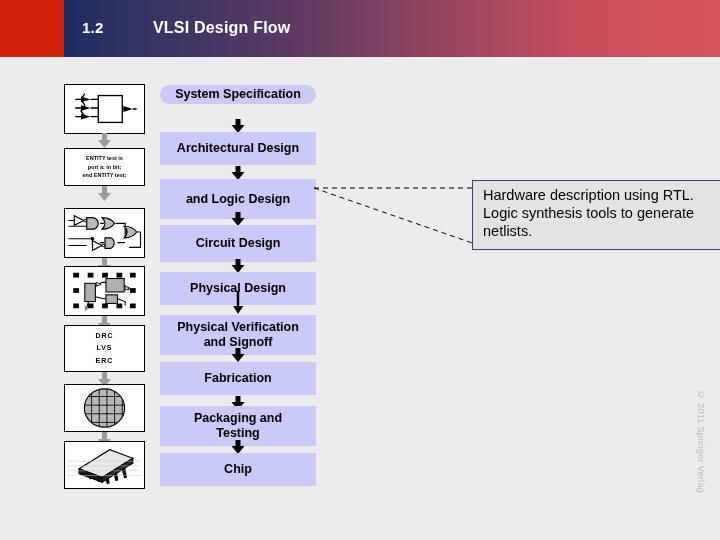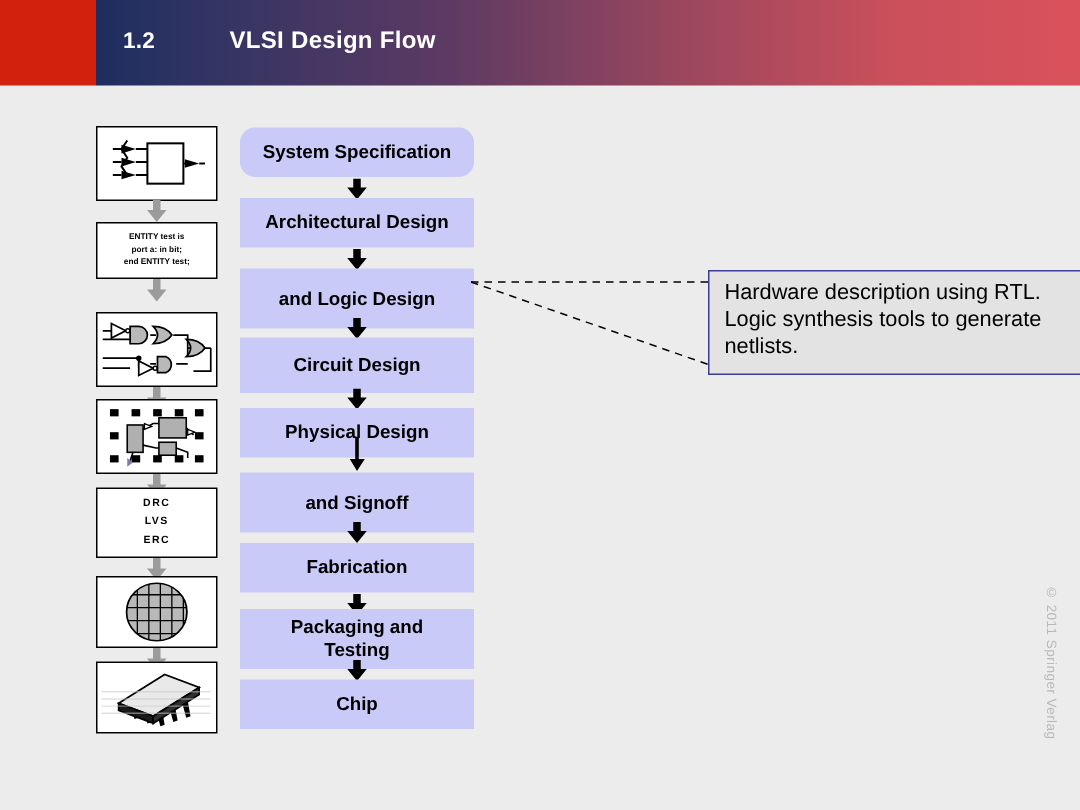--- a/index.html
+++ b/index.html
@@ -252,21 +252,21 @@
     </g>
     <path d="M14 28 L46 8 L70 17 L38 37 Z" fill="#e9e9e9" stroke="#000" stroke-width="1.2"></path>
     <path d="M14 28 L38 37 L38 42 L14 33 Z" fill="#1a1a1a" stroke="#000" stroke-width="1.2"></path>
     <path d="M38 37 L70 17 L70 22 L38 42 Z" fill="#2e2e2e" stroke="#000" stroke-width="1.2"></path>
     <g stroke="#c8c8c8" stroke-width="1" opacity="0.55">
       <path d="M2 20 H78 M2 25 H78 M2 30 H78 M2 35 H78"></path>
     </g>
   </svg>
 </div>
 
-<div class="flow-box" style="top:85px;height:33px;border-radius:10px;">
+<div class="flow-box" style="top:85px;height:19px;border-radius:10px;">
   <span>System Specification</span>
 </div>
 <div class="flow-arrow" style="top:119px;">
   <svg viewBox="0 0 16 15" xmlns="http://www.w3.org/2000/svg">
       <path d="M5.5 0 h5 v6 h4 L8 14 L1.5 6 h4 Z" fill="#000"></path>
     </svg>
 </div>
 
 <div class="flow-box" style="top:132px;height:33px;">
   <span>Architectural Design</span>
@@ -298,20 +298,21 @@
 <div class="flow-box" style="top:272px;height:33px;">
   <span>Physical Design</span>
 </div>
 <div class="flow-arrow" style="top:291px;height:24px;">
   <svg viewBox="0 0 16 24" xmlns="http://www.w3.org/2000/svg">
       <path d="M6.8 0 h2.4 v15 h4 L8 23 L3.2 15 h3.6 Z" fill="#000"></path>
     </svg>
 </div>
 
 <div class="flow-box" style="top:315px;height:40px;flex-direction:column;">
+  <span>Physical Verification</span>
   <span>and Signoff</span>
 </div>
 <div class="flow-arrow" style="top:348px;">
   <svg viewBox="0 0 16 15" xmlns="http://www.w3.org/2000/svg">
       <path d="M5.5 0 h5 v6 h4 L8 14 L1.5 6 h4 Z" fill="#000"></path>
     </svg>
 </div>
 
 <div class="flow-box" style="top:362px;height:33px;">
   <span>Fabrication</span>

